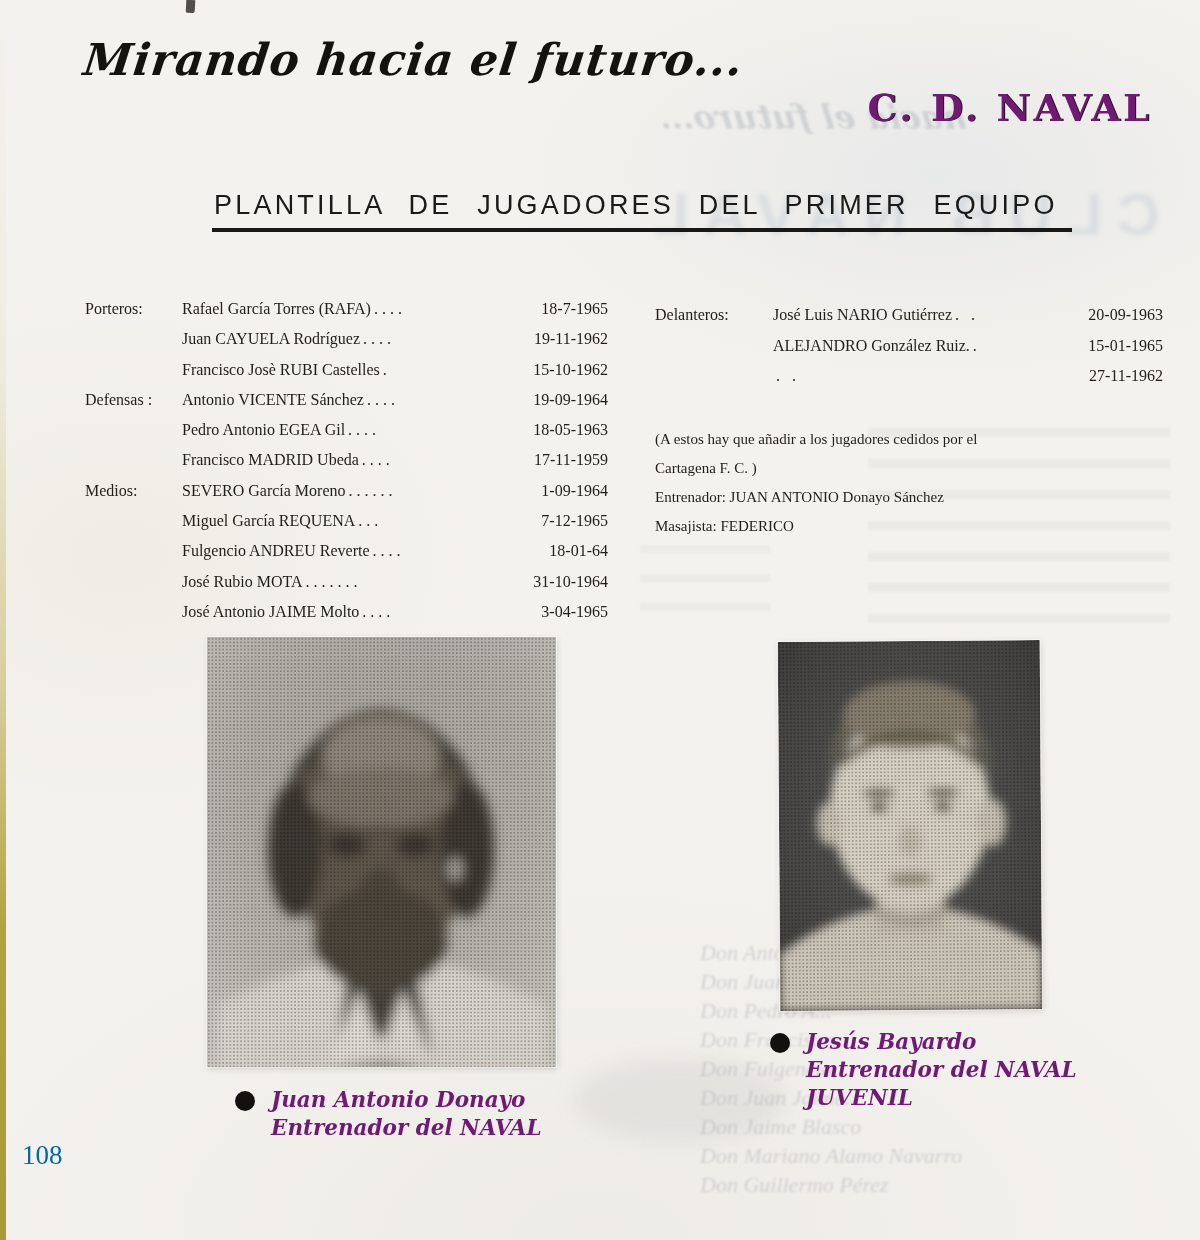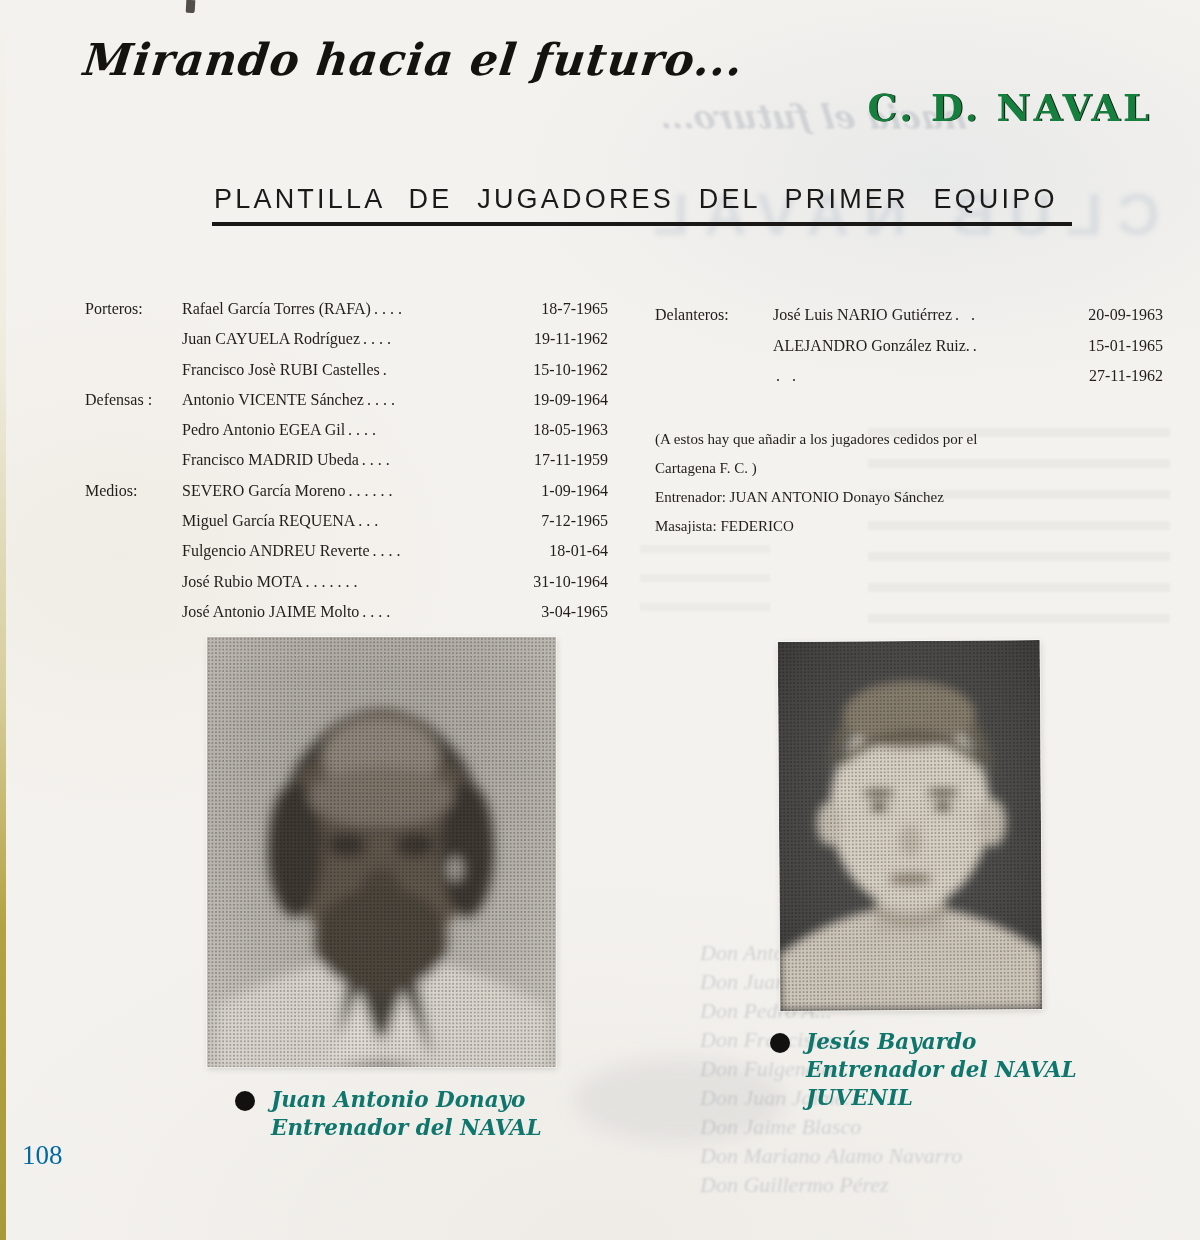--- a/index.html
+++ b/index.html
@@ -21,22 +21,22 @@
       rgba(183,166,66,.45) 55%, #b3a242 75%, #a89939 100%);}
   .corner-tick{position:absolute; left:186px; top:0; width:9px; height:13px;
     background:#35322d; opacity:.85; border-radius:0 0 3px 2px; transform:rotate(3deg);}
 
   
   .script-head{position:absolute; left:84px; top:34px;
     font-family:"DejaVu Serif", serif; font-style:italic; font-weight:700;
     font-size:44px; letter-spacing:1px; color:#14130f; transform:skewX(-7deg);}
   .club-title{position:absolute; right:48px; top:86px;
     font-family:"DejaVu Serif", serif; font-weight:900; font-size:37px;
-    letter-spacing:3px; color:#15803d; text-shadow:1px 0 0 #171513;}
-  .section-title{position:absolute; left:212px; top:184px;
+    letter-spacing:3px; color:#701a75; text-shadow:1px 0 0 #171513;}
+  .section-title{position:absolute; left:212px; top:190px;
     font-family:"Liberation Sans", sans-serif; font-size:27px; font-weight:400;
     letter-spacing:3.2px; word-spacing:14px; color:#1b1a18;
     padding:0 14px 7px 2px; border-bottom:4px solid #191817; white-space:nowrap;}
 
   
   .list{position:absolute; font-size:16px; white-space:nowrap;}
   .list-left{left:85px; top:294px; width:523px; line-height:30.3px;}
   .list-right{left:655px; top:300px; width:508px; line-height:30.5px;}
   .row{display:flex;}
   .list-left .lbl{flex:none; width:97px;}
@@ -55,21 +55,21 @@
   .photo::after{ 
     content:""; position:absolute; inset:0; pointer-events:none; mix-blend-mode:multiply;
     background-image:radial-gradient(rgba(25,22,18,.28) 1px, transparent 1.25px);
     background-size:3.6px 3.6px;}
   .photo svg{display:block;}
   figure{margin:0;}
 
   
   .caption{position:absolute; display:flex; align-items:flex-start;
     font-family:"DejaVu Serif", serif; font-style:italic; font-weight:700;
-    font-size:21.5px; line-height:28px; color:#0f766e;}
+    font-size:21.5px; line-height:28px; color:#701a75;}
   .cap-left{left:235px; top:1086px;}
   .cap-right{left:770px; top:1028px;}
   .bullet{flex:none; width:20px; height:20px; border-radius:50%; background:#121110;
     margin:5px 16px 0 0;}
 
   .pagenum{position:absolute; left:22px; top:1140px; font-size:27px; color:#0369a1;}
 
   
   .ghost{position:absolute; pointer-events:none; color:#a9aeb6;}
   .ghost-script{left:596px; top:98px; width:370px; font-family:"DejaVu Serif", serif;

